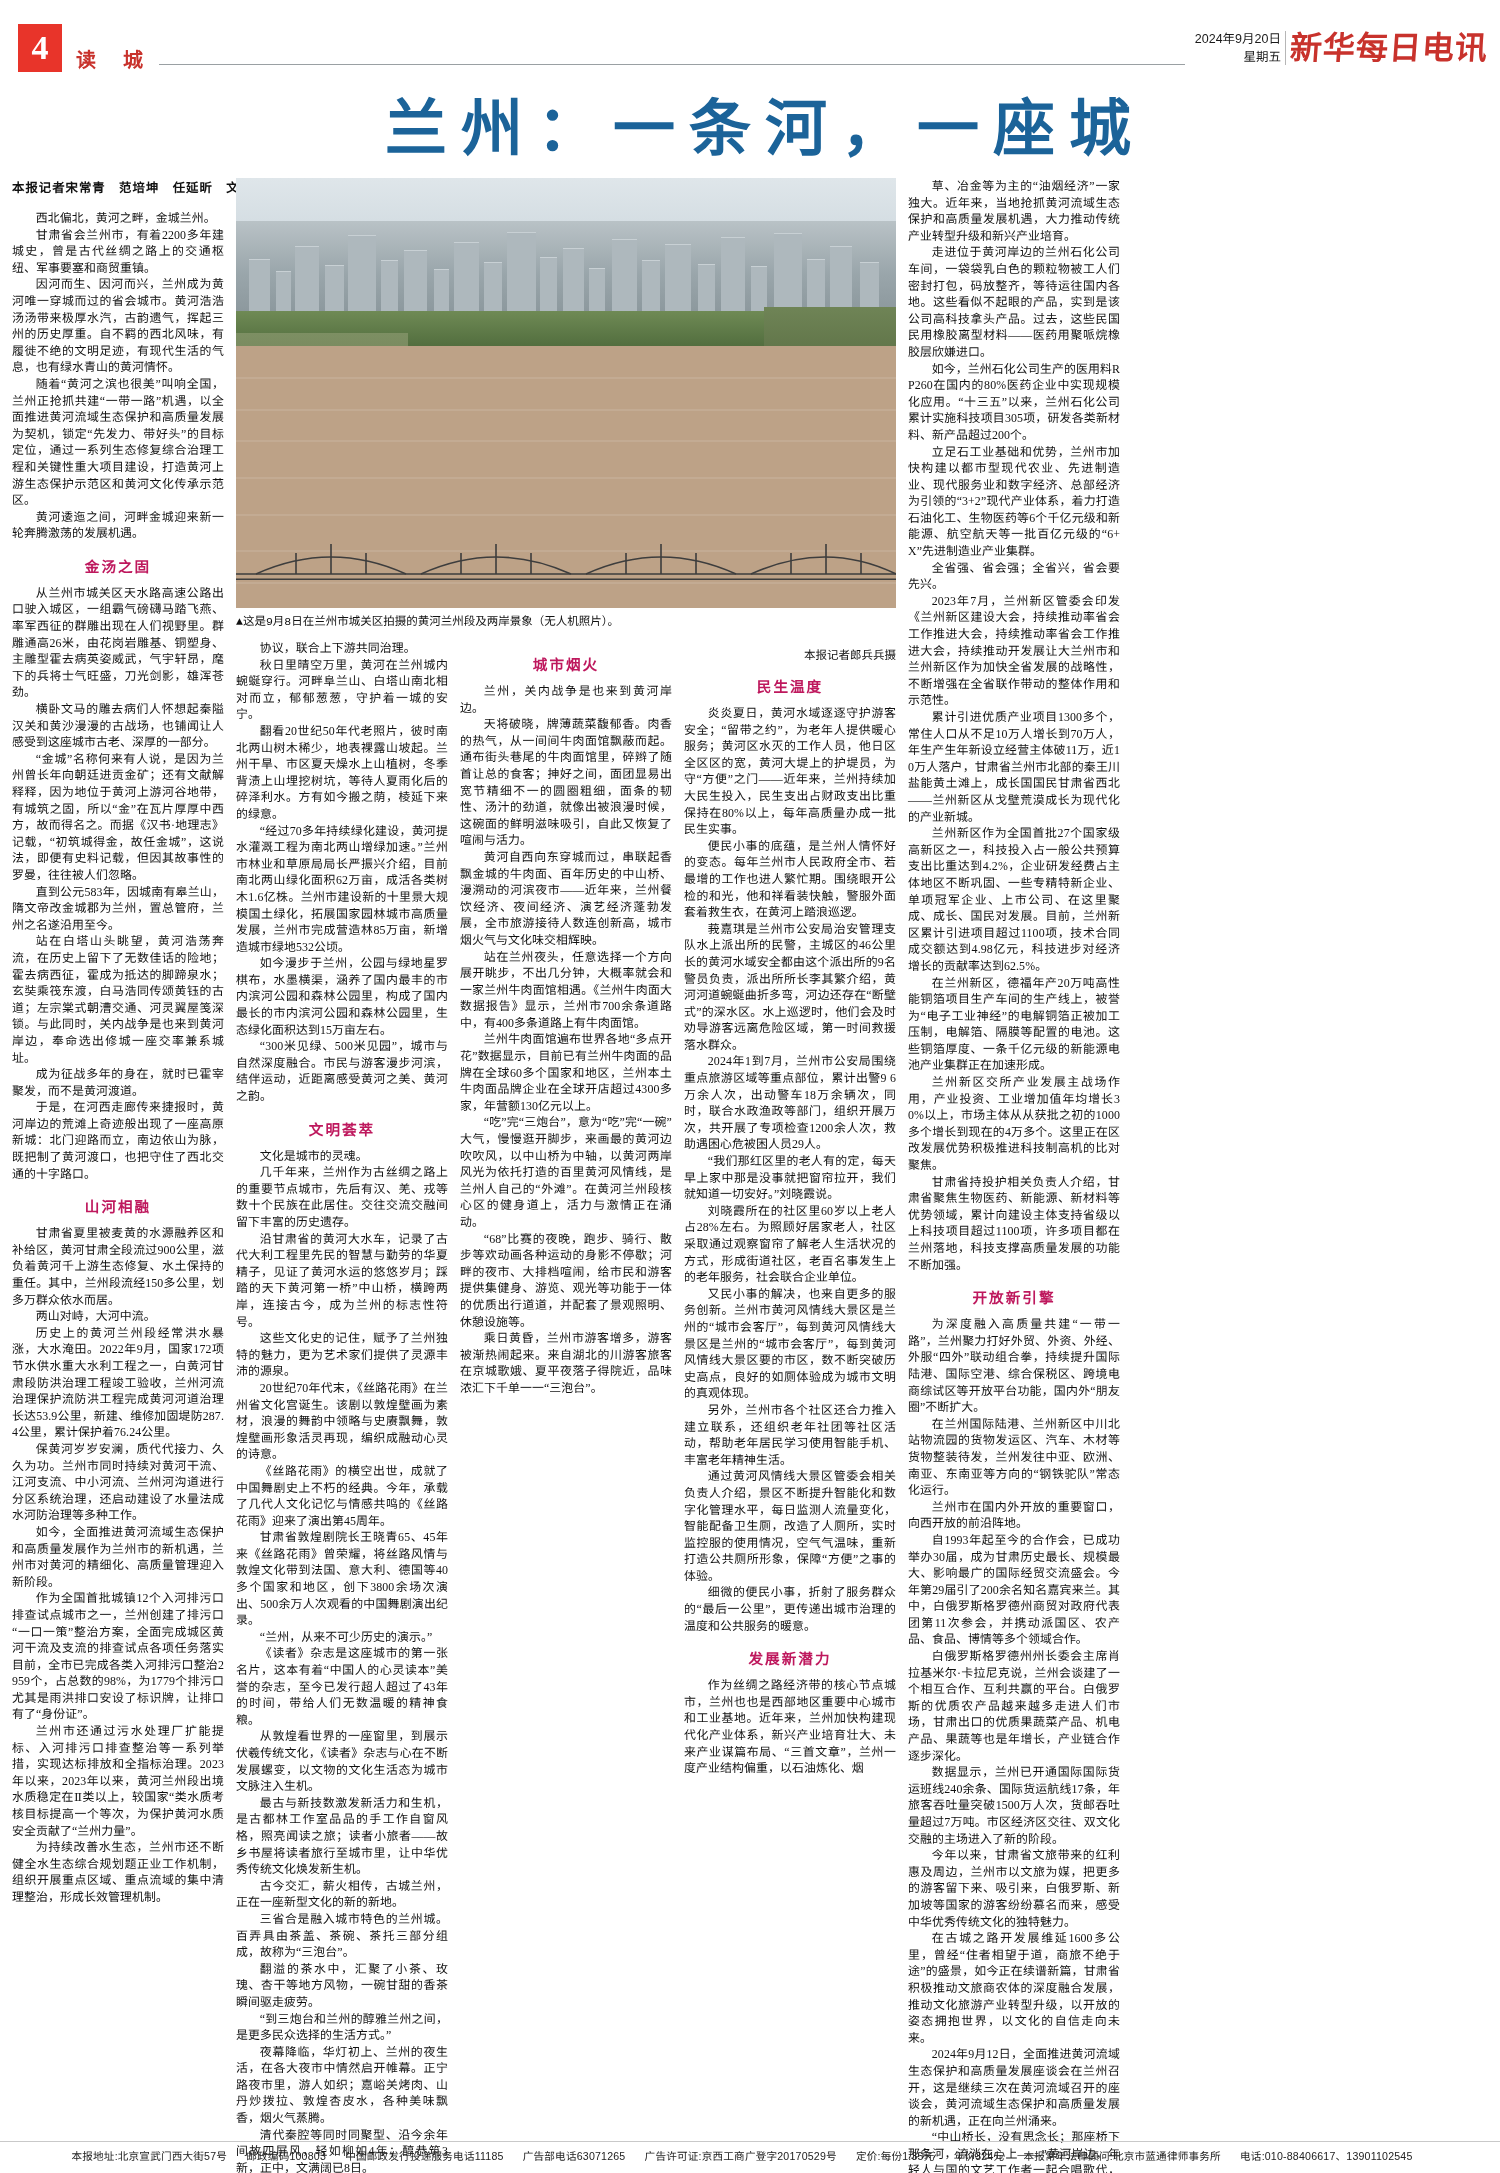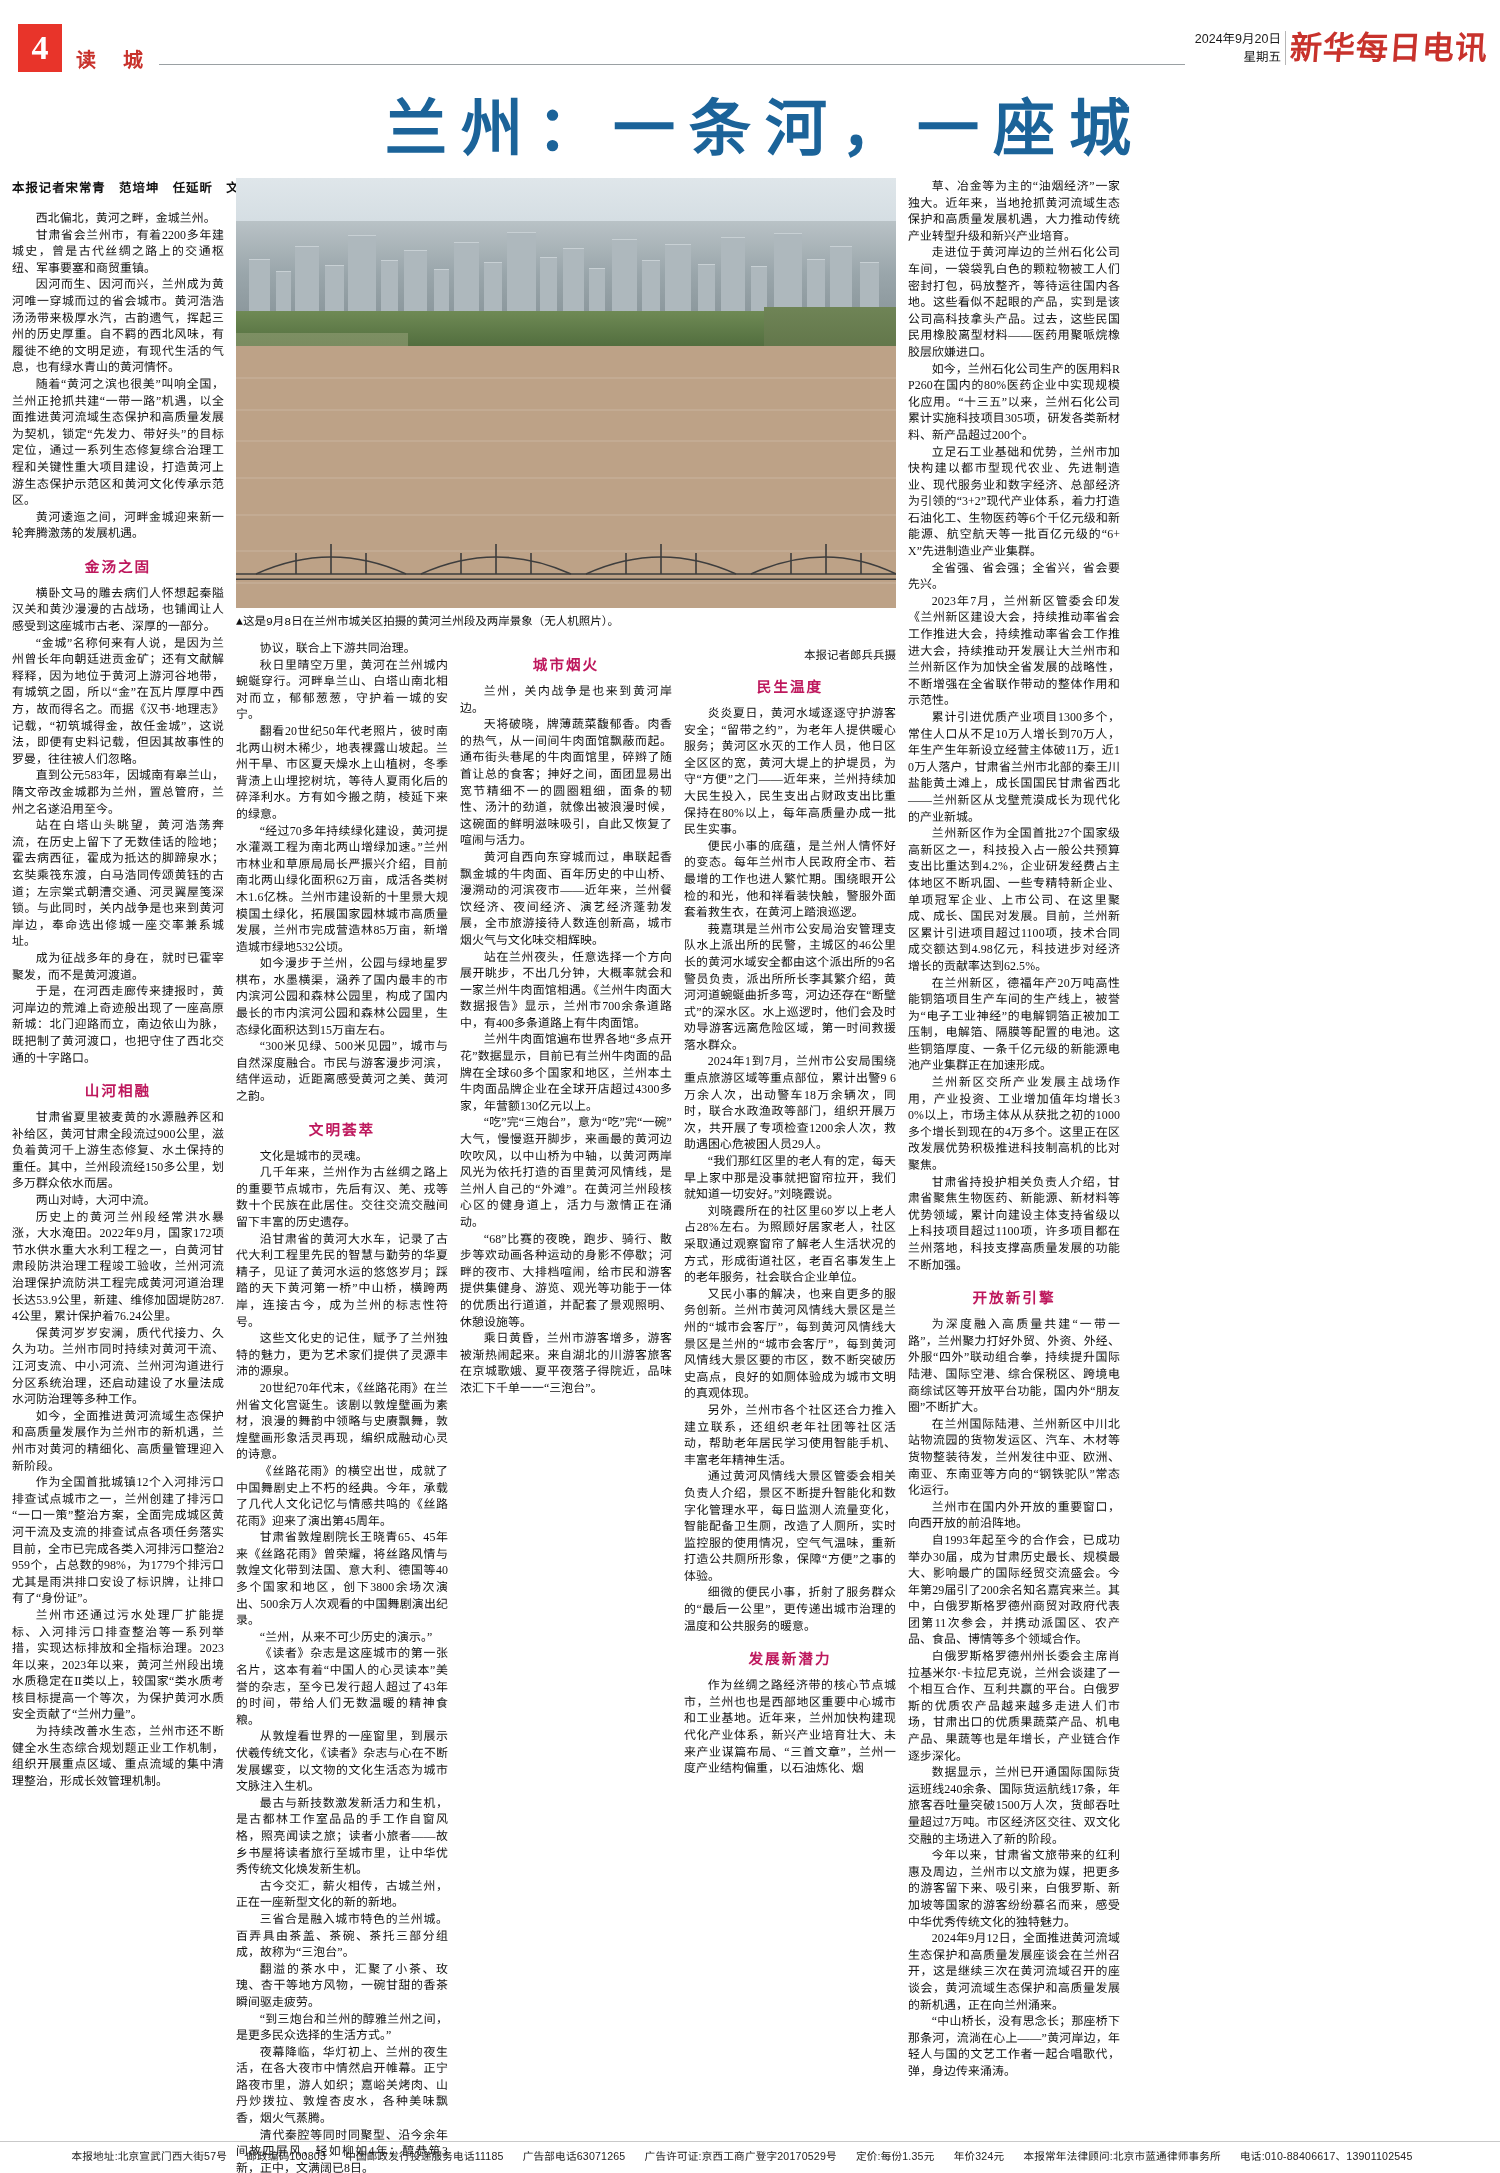--- a/index.html
+++ b/index.html
@@ -258,20 +258,21 @@
 
     <div class="col">
       <div class="byline">本报记者宋常青　范培坤　任延昕　文静</div>
       <p class="body">西北偏北，黄河之畔，金城兰州。</p>
       <p class="body">甘肃省会兰州市，有着2200多年建城史，曾是古代丝绸之路上的交通枢纽、军事要塞和商贸重镇。</p>
       <p class="body">因河而生、因河而兴，兰州成为黄河唯一穿城而过的省会城市。黄河浩浩汤汤带来极厚水汽，古韵遗气，挥起三州的历史厚重。自不羁的西北风味，有履徙不绝的文明足迹，有现代生活的气息，也有绿水青山的黄河情怀。</p>
       <p class="body">随着“黄河之滨也很美”叫响全国，兰州正抢抓共建“一带一路”机遇，以全面推进黄河流域生态保护和高质量发展为契机，锁定“先发力、带好头”的目标定位，通过一系列生态修复综合治理工程和关键性重大项目建设，打造黄河上游生态保护示范区和黄河文化传承示范区。</p>
       <p class="body">黄河逶迤之间，河畔金城迎来新一轮奔腾激荡的发展机遇。</p>
 
       <h3 class="sec">金汤之固</h3>
+      <p class="body">从兰州市城关区天水路高速公路出口驶入城区，一组霸气磅礴马踏飞燕、率军西征的群雕出现在人们视野里。群雕通高26米，由花岗岩雕基、铜塑身、主雕型霍去病英姿威武，气宇轩昂，麾下的兵将士气旺盛，刀光剑影，雄浑苍劲。</p>
       <p class="body">横卧文马的雕去病们人怀想起秦隘汉关和黄沙漫漫的古战场，也铺闻让人感受到这座城市古老、深厚的一部分。</p>
       <p class="body">“金城”名称何来有人说，是因为兰州曾长年向朝廷进贡金矿；还有文献解释释，因为地位于黄河上游河谷地带，有城筑之固，所以“金”在瓦片厚厚中西方，故而得名之。而据《汉书·地理志》记载，“初筑城得金，故任金城”，这说法，即便有史料记载，但因其故事性的罗曼，往往被人们忽略。</p>
       <p class="body">直到公元583年，因城南有皋兰山，隋文帝改金城郡为兰州，置总管府，兰州之名遂沿用至今。</p>
       <p class="body">站在白塔山头眺望，黄河浩荡奔流，在历史上留下了无数佳话的险地；霍去病西征，霍成为抵达的脚蹄泉水；玄奘乘筏东渡，白马浩同传颂黄钰的古道；左宗棠式朝漕交通、河灵翼屋笺深锁。与此同时，关内战争是也来到黄河岸边，奉命选出修城一座交率兼系城址。</p>
       <p class="body">成为征战多年的身在，就时已霍宰聚发，而不是黄河渡道。</p>
       <p class="body">于是，在河西走廊传来捷报时，黄河岸边的荒滩上奇迹般出现了一座高原新城：北门迎路而立，南边依山为脉，既把制了黄河渡口，也把守住了西北交通的十字路口。</p>
 
       <h3 class="sec">山河相融</h3>
       <p class="body">甘肃省夏里被麦黄的水源融养区和补给区，黄河甘肃全段流过900公里，滋负着黄河千上游生态修复、水土保持的重任。其中，兰州段流经150多公里，划多万群众依水而居。</p>
       <p class="body">两山对峙，大河中流。</p>
@@ -421,20 +422,21 @@
       <p class="body">甘肃省持投护相关负责人介绍，甘肃省聚焦生物医药、新能源、新材料等优势领域，累计向建设主体支持省级以上科技项目超过1100项，许多项目都在兰州落地，科技支撑高质量发展的功能不断加强。</p>
 
       <h3 class="sec">开放新引擎</h3>
       <p class="body">为深度融入高质量共建“一带一路”，兰州聚力打好外贸、外资、外经、外服“四外”联动组合拳，持续提升国际陆港、国际空港、综合保税区、跨境电商综试区等开放平台功能，国内外“朋友圈”不断扩大。</p>
       <p class="body">在兰州国际陆港、兰州新区中川北站物流园的货物发运区、汽车、木材等货物整装待发，兰州发往中亚、欧洲、南亚、东南亚等方向的“钢铁驼队”常态化运行。</p>
       <p class="body">兰州市在国内外开放的重要窗口，向西开放的前沿阵地。</p>
       <p class="body">自1993年起至今的合作会，已成功举办30届，成为甘肃历史最长、规模最大、影响最广的国际经贸交流盛会。今年第29届引了200余名知名嘉宾来兰。其中，白俄罗斯格罗德州商贸对政府代表团第11次参会，并携动派国区、农产品、食品、博情等多个领域合作。</p>
       <p class="body">白俄罗斯格罗德州州长委会主席肖拉基米尔·卡拉尼克说，兰州会谈建了一个相互合作、互利共赢的平台。白俄罗斯的优质农产品越来越多走进人们市场，甘肃出口的优质果蔬菜产品、机电产品、果蔬等也是年增长，产业链合作逐步深化。</p>
       <p class="body">数据显示，兰州已开通国际国际货运班线240余条、国际货运航线17条，年旅客吞吐量突破1500万人次，货邮吞吐量超过7万吨。市区经济区交往、双文化交融的主场进入了新的阶段。</p>
       <p class="body">今年以来，甘肃省文旅带来的红利惠及周边，兰州市以文旅为媒，把更多的游客留下来、吸引来，白俄罗斯、新加坡等国家的游客纷纷慕名而来，感受中华优秀传统文化的独特魅力。</p>
+      <p class="body">在古城之路开发展维延1600多公里，曾经“住者相望于道，商旅不绝于途”的盛景，如今正在续谱新篇，甘肃省积极推动文旅商农体的深度融合发展，推动文化旅游产业转型升级，以开放的姿态拥抱世界，以文化的自信走向未来。</p>
       <p class="body">2024年9月12日，全面推进黄河流域生态保护和高质量发展座谈会在兰州召开，这是继续三次在黄河流域召开的座谈会，黄河流域生态保护和高质量发展的新机遇，正在向兰州涌来。</p>
       <p class="body">“中山桥长，没有思念长；那座桥下那条河，流淌在心上——”黄河岸边，年轻人与国的文艺工作者一起合唱歌代，弹，身边传来涌涛。</p>
 
     </div>
   </div>
 
   <div class="footer">
     <div class="footer-inner">
       <span>本报地址:北京宣武门西大街57号</span>
       <span>邮政编码100803</span>

